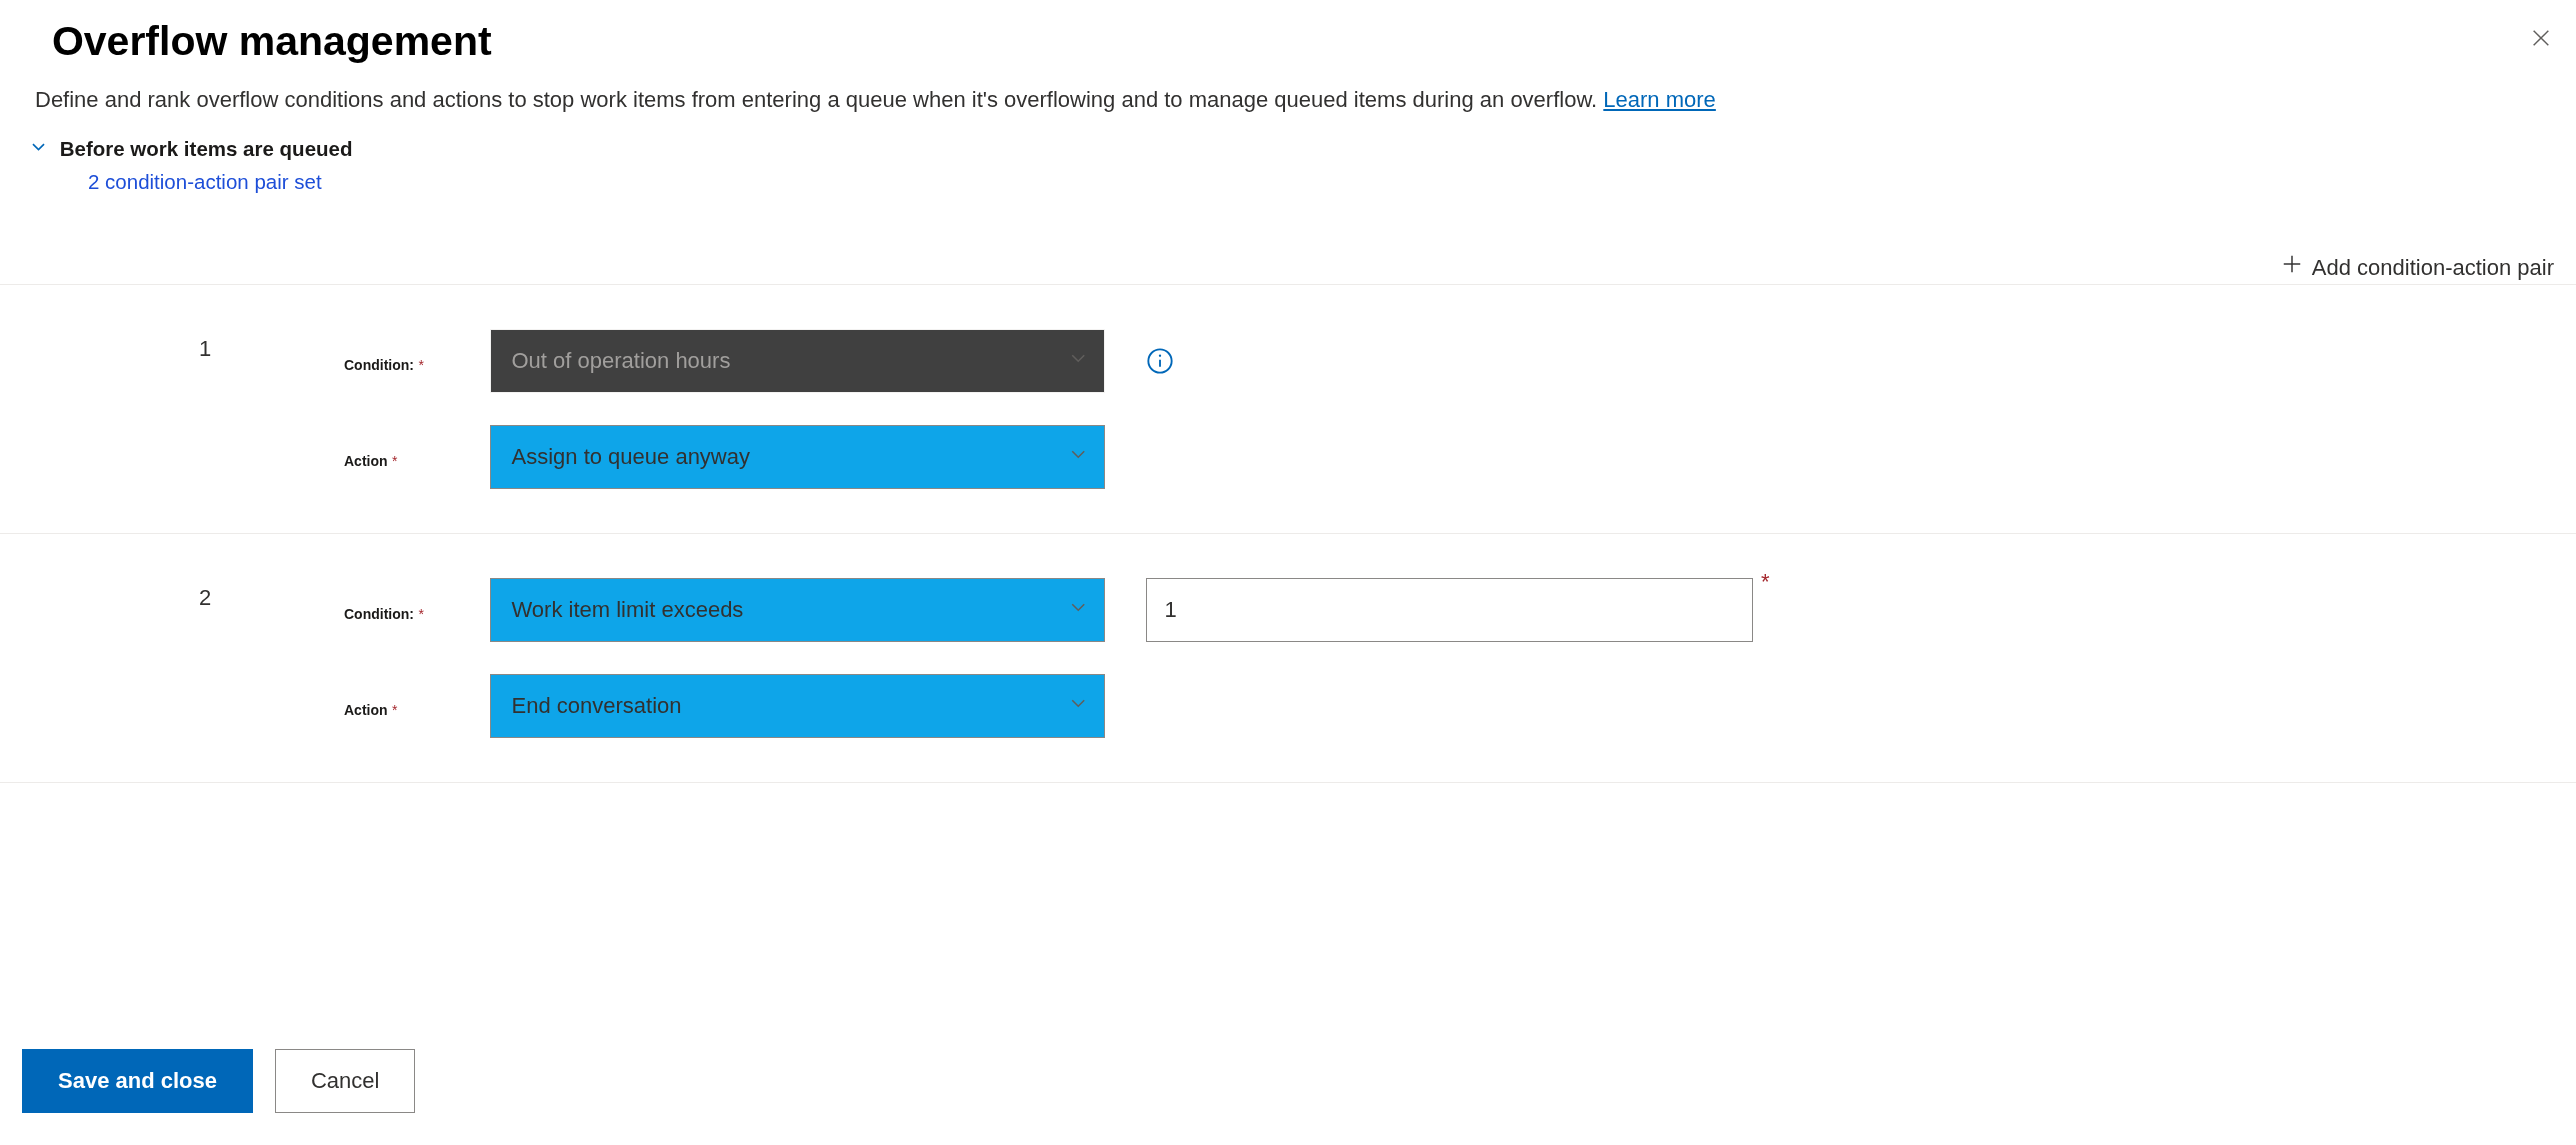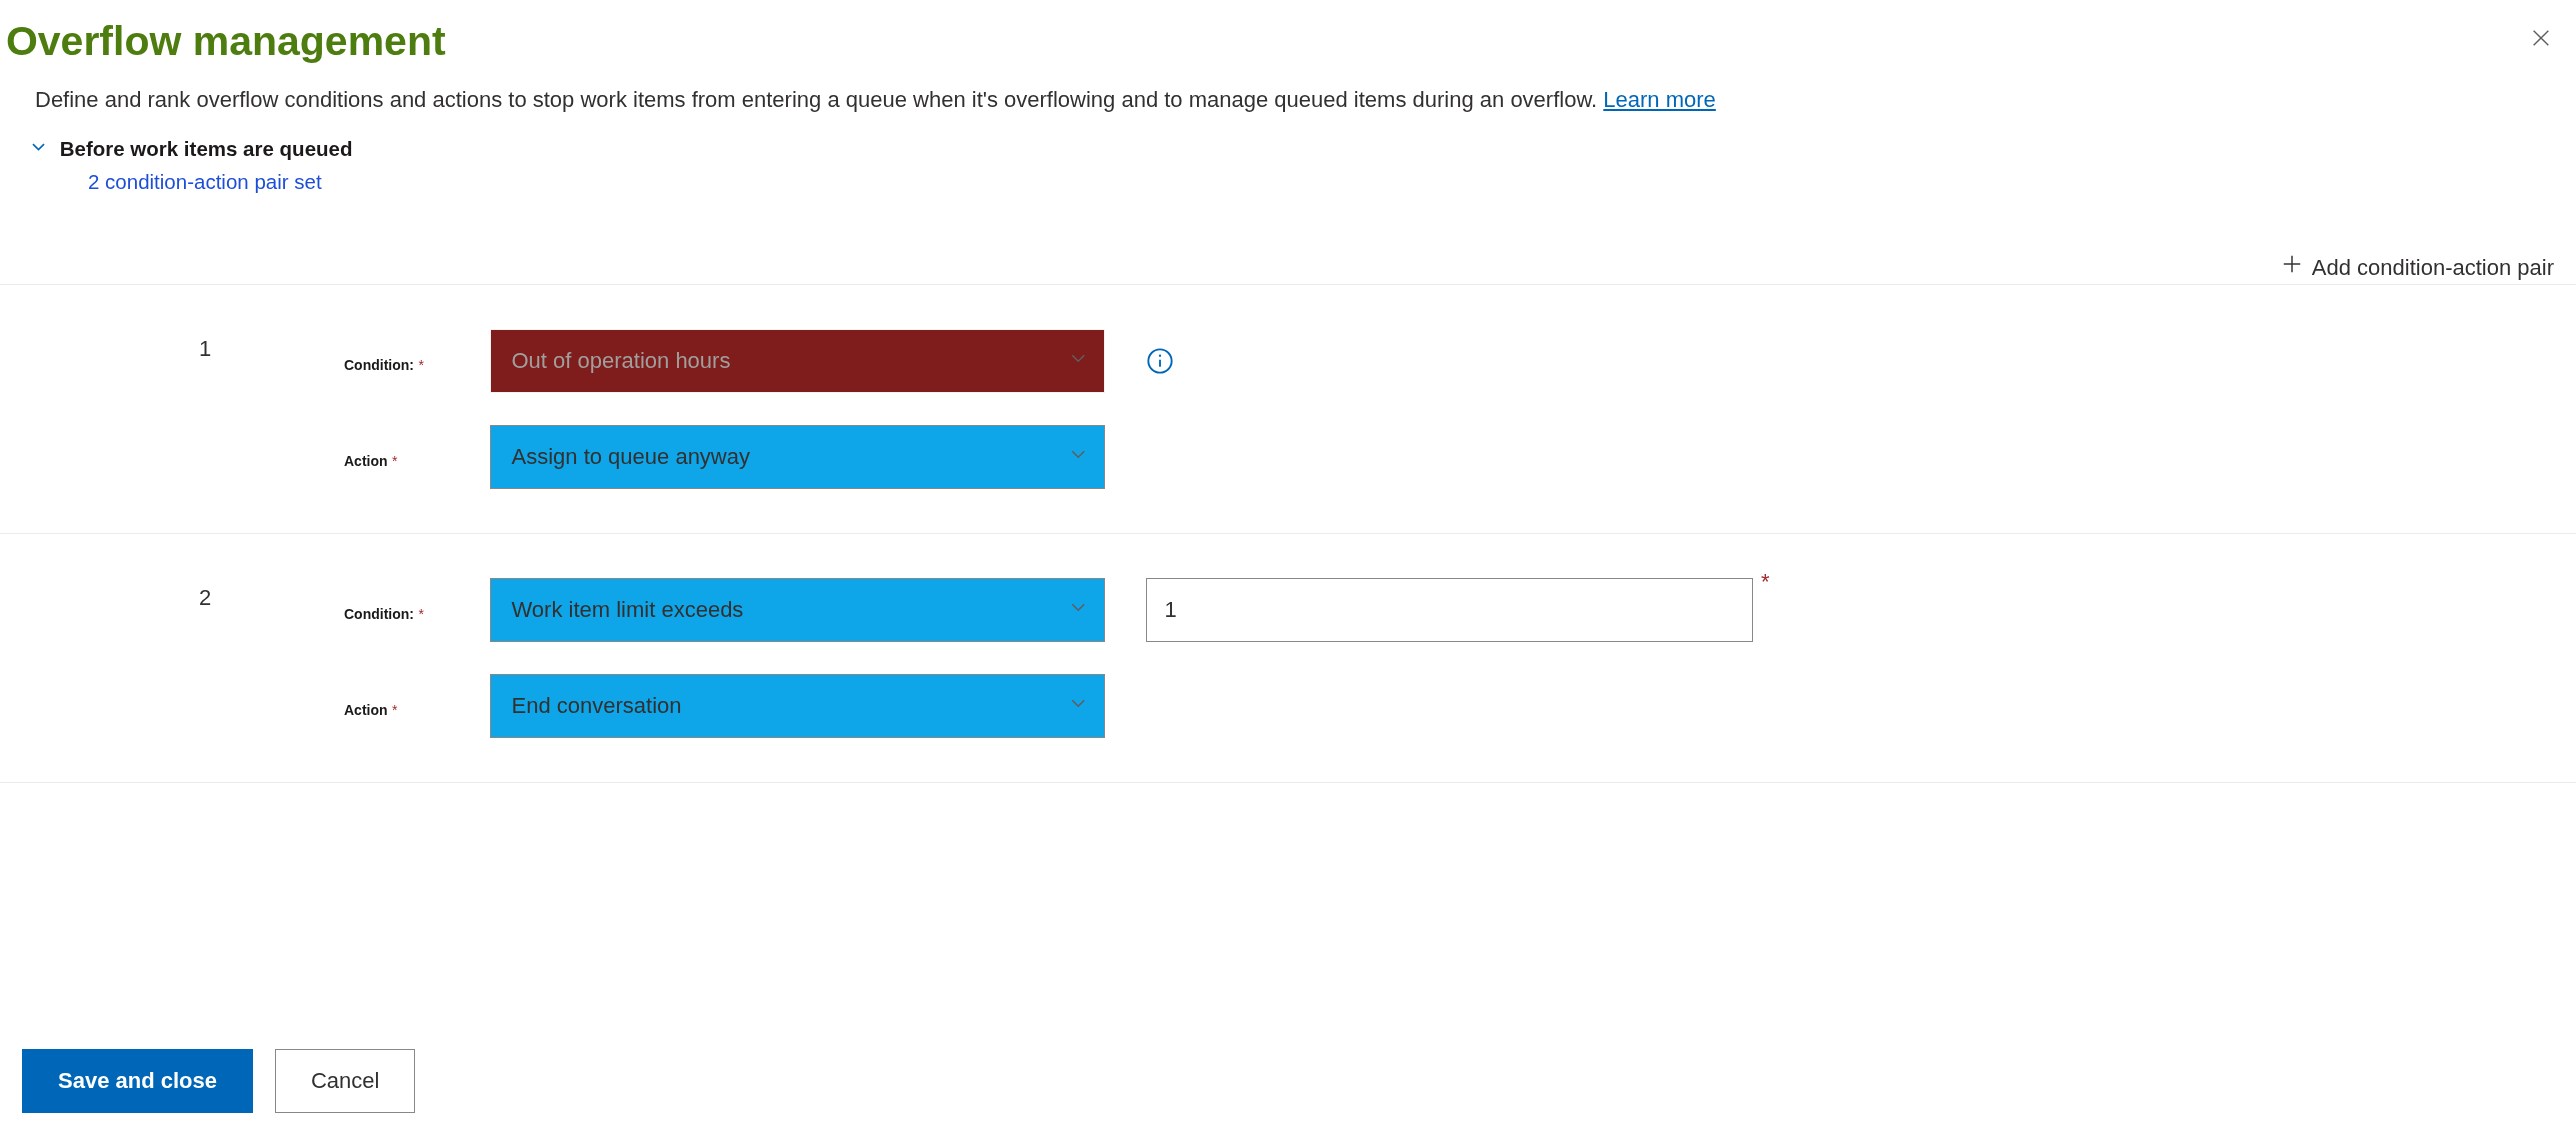--- a/index.html
+++ b/index.html
@@ -16,22 +16,23 @@
   .panel {
     position: relative;
     width: 100%;
     height: 100%;
     padding: 0 0 0 0;
   }
 
   .page-title {
     font-size: 41px;
     font-weight: 600;
-    color: #4d7c0f;
+    color: #000000;
     padding: 13px 0 14.6px 5.9px;
+    margin-left: 46px;
   }
 
   .close-btn {
     position: absolute;
     top: 22px;
     right: 17.6px;
     width: 35px;
     height: 35px;
     display: flex;
     align-items: center;
@@ -128,21 +129,21 @@
     background: #0ea5e9;
     display: flex;
     align-items: center;
     padding: 0 44px 0 20.5px;
     font-size: 22px;
     color: #323130;
     cursor: pointer;
     width: 615px;
   }
   .select.disabled {
-    background: #7f1d1d;
+    background: #404040;
     border-color: #f3f2f1;
     color: #a19f9d;
     cursor: default;
   }
   .select .caret {
     position: absolute;
     right: 16px;
     top: 50%;
     transform: translateY(-50%);
     color: #605e5c;

